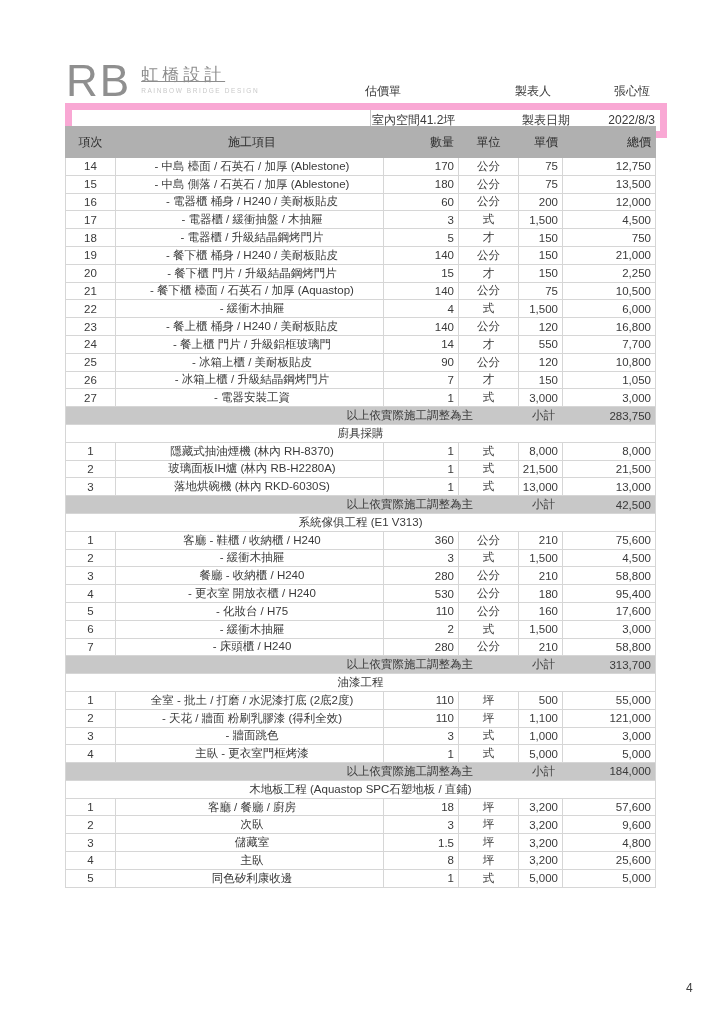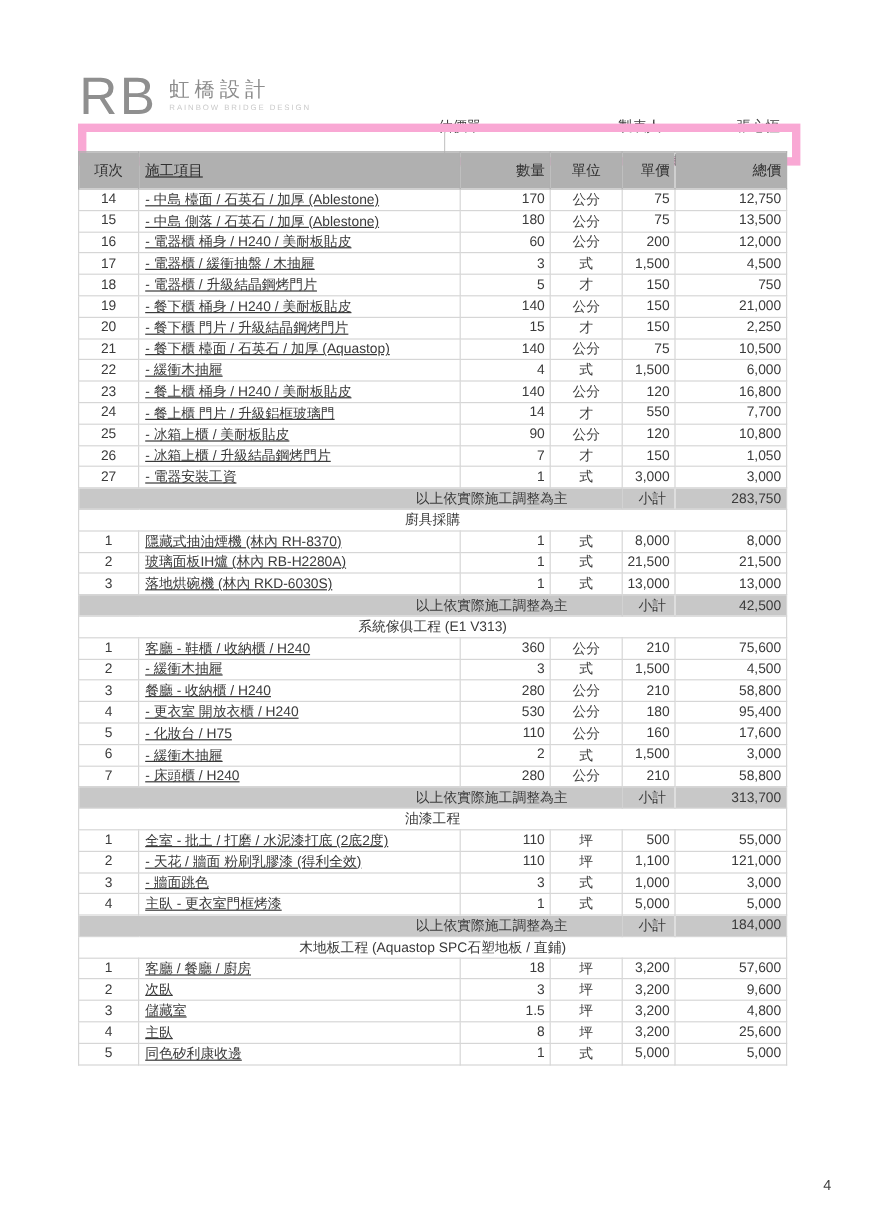--- a/index.html
+++ b/index.html
@@ -8,30 +8,30 @@
     font-family:"Liberation Sans", sans-serif; color:#3a3a3a; overflow:hidden;
   }
 
   
   .logo { position:absolute; left:66px; top:62px; display:flex; align-items:flex-start; }
   .logo-rb {
     font-size:44px; line-height:38px; font-weight:200; color:#8f8f8f;
     letter-spacing:2px; transform:scaleY(1.0);
   }
   .logo-txt { margin-left:10px; padding-top:3px; }
-  .logo-zh { font-size:17px; color:#8d8d8d; letter-spacing:4px; line-height:20px; }
+  .logo-zh { font-size:17px; color:#8d8d8d; letter-spacing:4px; line-height:20px;text-decoration:underline; }
   .logo-en { font-size:6.5px; color:#c9c9c9; letter-spacing:1.6px; margin-top:2px; }
 
   
   .hdr-a { position:absolute; left:65px; top:80px; width:590px; height:23px; font-size:12px; }
   .hdr-b {
     position:absolute; left:65px; top:103px; width:588px; height:21px;
     border:7px solid #f9a8d4; font-size:12px;
   }
-  .hdr-a .cell, .hdr-b .cell { position:absolute; top:14px; line-height:23px; white-space:nowrap; }
+  .hdr-a .cell, .hdr-b .cell { position:absolute; top:0; line-height:23px; white-space:nowrap; }
   .hdr-b .cell { line-height:21px; }
   .pos-doc   { left:300px; }
   .pos-mid   { left:450px; }
   .pos-right { right:5px; }
   .hdr-b .vdiv { position:absolute; left:298px; top:0; width:1px; height:100%; background:#c9c9c9; }
 
   
   .tbl-wrap { position:absolute; left:65px; top:126px; }
   table.quote { border-collapse:collapse; table-layout:fixed; width:590px; font-size:11.5px; }
   table.quote td { padding:0; vertical-align:middle; border:1px solid #d6d6d6; overflow:hidden; white-space:nowrap; }
@@ -39,21 +39,21 @@
   tr.head { background:#b0b0b0; height:31px; }
   tr.head td { border-color:#b0b0b0; color:#2e2e2e; font-size:12px; }
   tr.data { height:17.8px; background:#ffffff; }
   tr.sect { height:17.8px; background:#ffffff; }
   tr.sub  { height:17.8px; background:#c8c8c8; }
   tr.sub td { border-left-color:#c8c8c8; border-right-color:#c8c8c8; }
   tr.sub td:first-child { border-left-color:#d6d6d6; }
   tr.sub td:last-child  { border-right-color:#d6d6d6; }
 
   .al-c { text-align:center; }
-  .al-l { text-align:left; padding-left:5px !important;text-decoration:underline; }
+  .al-l { text-align:center; padding-left:5px !important; }
   .al-r { text-align:right; padding-right:4px !important; }
   .sub-note { text-align:right; padding-right:45px !important; }
   .sub-lab  { text-align:right; padding-right:7px !important; }
   .sect-t   { text-align:center; }
 
   
   .pagenum { position:absolute; left:686px; top:981px; font-size:12px; color:#3f3f3f; }
 </style>
 </head>
 <body>

